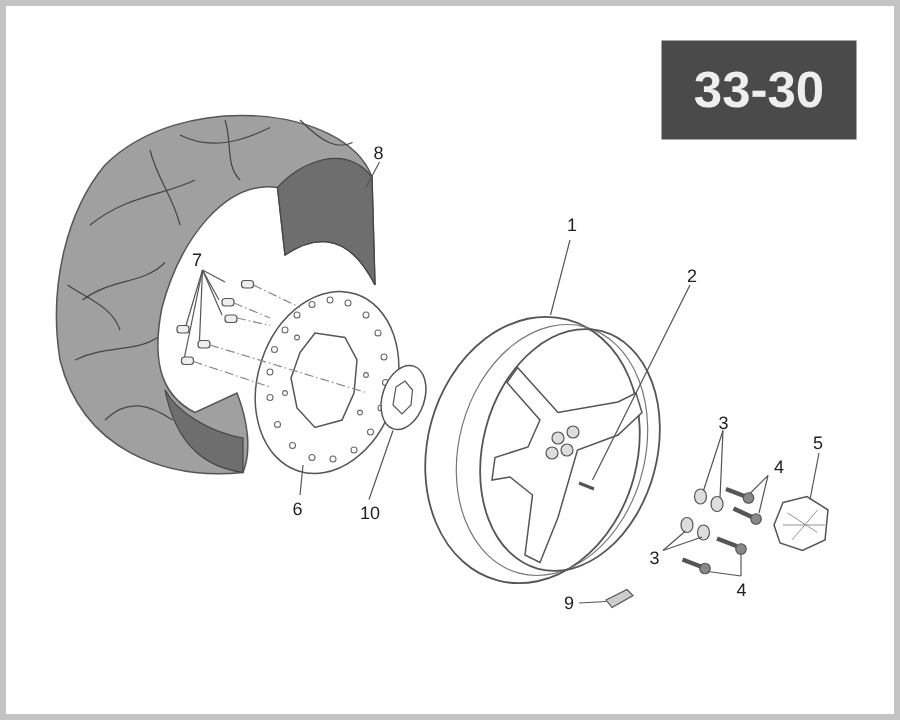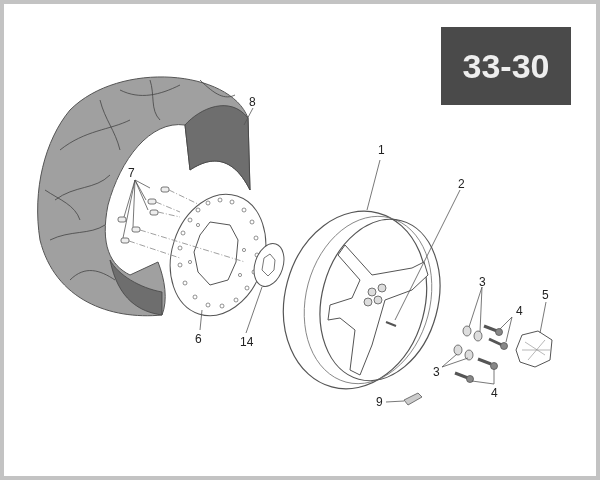--- a/index.html
+++ b/index.html
@@ -13,21 +13,21 @@
       width: 600px; height: 480px;
       box-sizing: border-box;
       border-top: 4px solid #c3c3c3;
       border-left: 4px solid #c3c3c3;
       border-right: 4px solid #c3c3c3;
       border-bottom: 4px solid #c3c3c3;
       background: #ffffff;
     }
     .badge {
       position: absolute; left: 441px; top: 27px;
-      width: 130px; height: 78px;
+      width: 130px; height: 66px;
       background: #4a4a4a;
       color: #eeeeee;
       font-weight: bold; font-size: 34px;
       display: flex; align-items: center; justify-content: center;
       letter-spacing: 0px;
     }
     svg.diagram { position: absolute; left: 0; top: 0; }
     .callout {
       position: absolute; font-size: 12px; color: #222;
       font-family: "Liberation Sans", sans-serif;
@@ -170,13 +170,13 @@
 <span class="callout" style="left:458px;top:178px;">2</span>
 <span class="callout" style="left:479px;top:276px;">3</span>
 <span class="callout" style="left:433px;top:366px;">3</span>
 <span class="callout" style="left:516px;top:305px;">4</span>
 <span class="callout" style="left:491px;top:387px;">4</span>
 <span class="callout" style="left:542px;top:289px;">5</span>
 <span class="callout" style="left:195px;top:333px;">6</span>
 <span class="callout" style="left:128px;top:167px;">7</span>
 <span class="callout" style="left:249px;top:96px;">8</span>
 <span class="callout" style="left:376px;top:396px;">9</span>
-<span class="callout" style="left:240px;top:336px;">14</span>
+<span class="callout" style="left:240px;top:336px;">10</span>
 
 </body></html>

